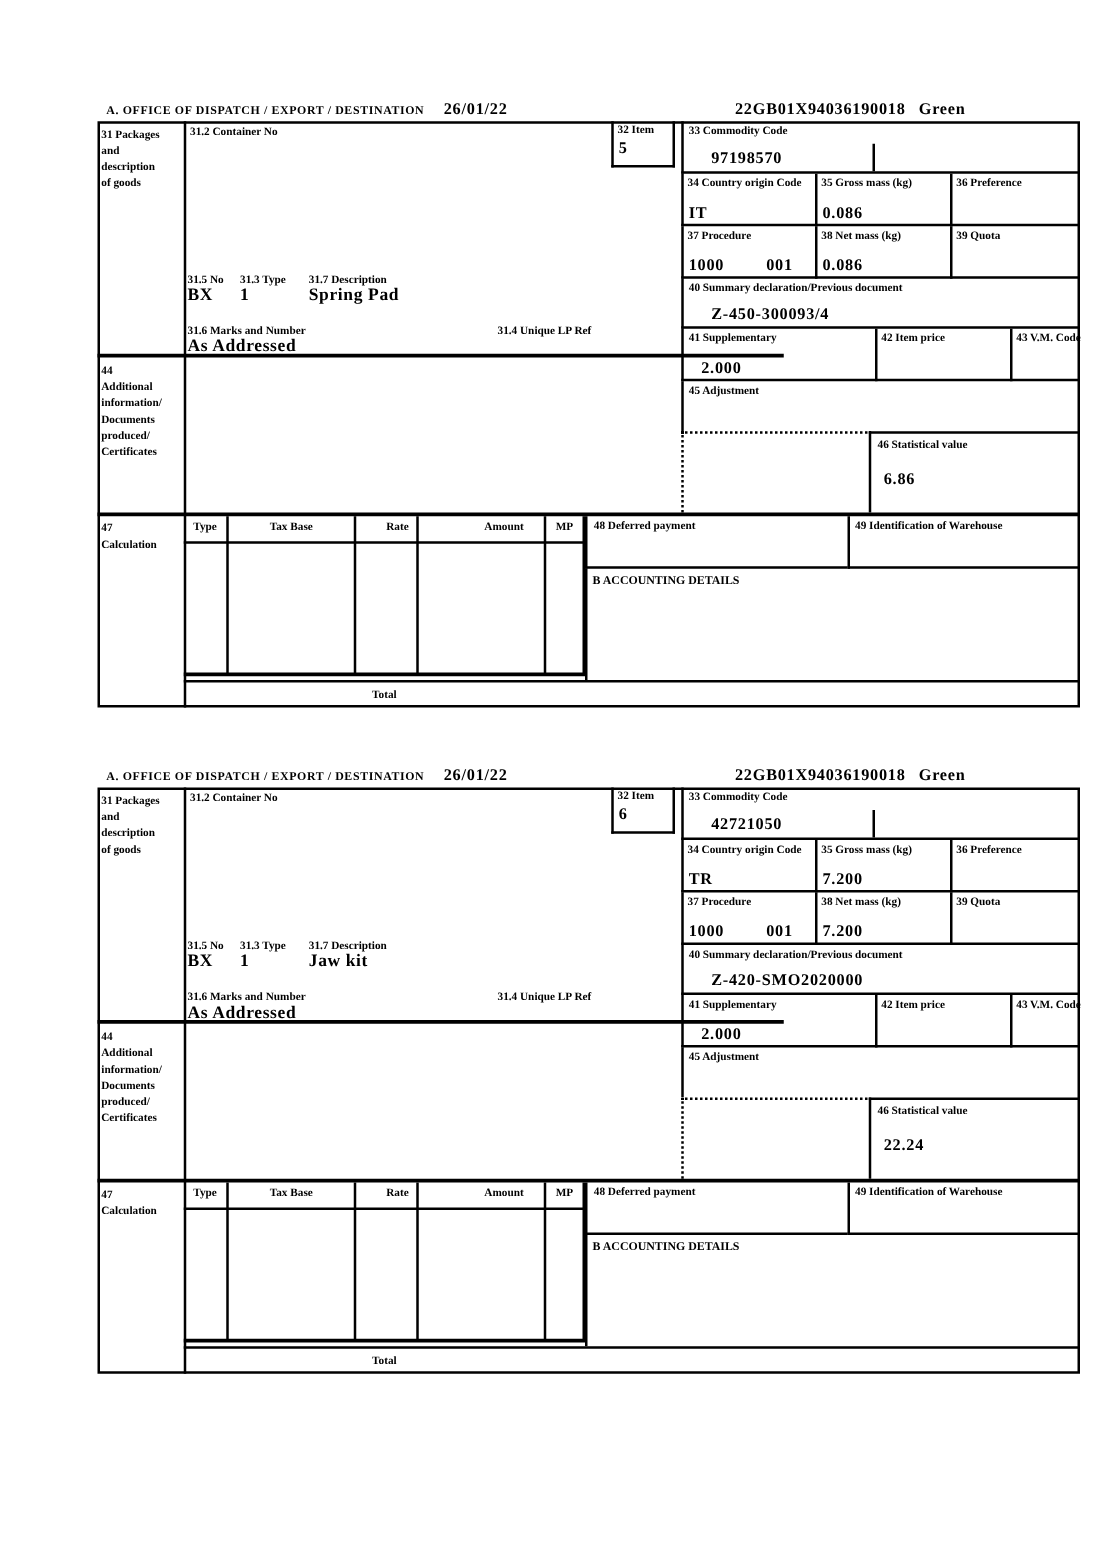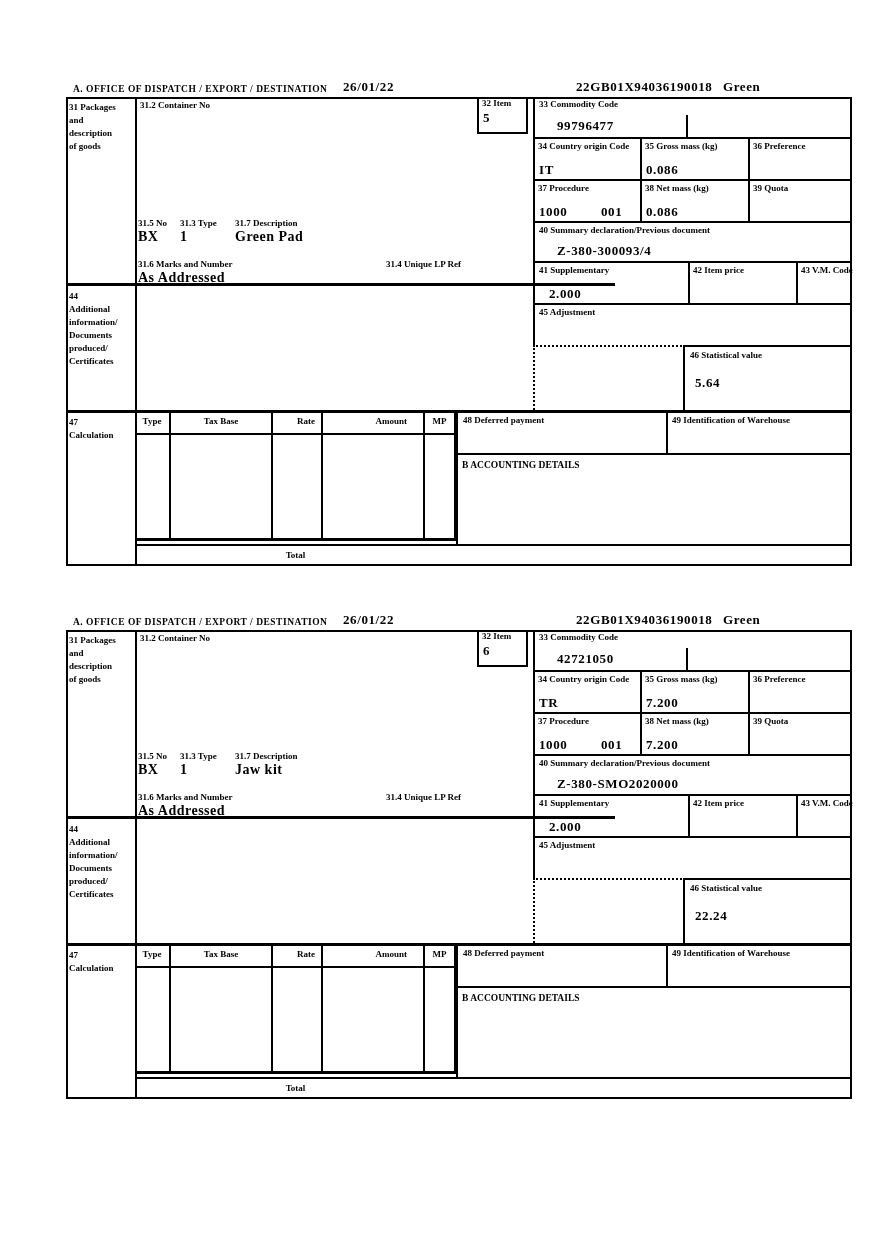--- a/index.html
+++ b/index.html
@@ -1,18 +1,18 @@
 <!DOCTYPE html>
 <html><head>
 <meta charset="utf-8">
 <style>
   html,body{margin:0;padding:0;background:#fff;}
   .sheet{position:relative;width:882px;height:1250px;background:#fff;overflow:hidden;
          font-family:"Liberation Serif","DejaVu Serif",serif;color:#000;font-weight:bold;}
-  .form-wrap{position:absolute;left:66px;width:786px;height:469px;}
+  .form-wrap{position:absolute;left:78px;width:786px;height:469px;}
   .form-wrap div,.form-wrap span{position:absolute;box-sizing:border-box;}
   .outer{left:0;top:0;width:786px;height:469px;border:2px solid #000;}
   .box{border:0 solid #000;}
   .line{background:#000;}
   .lab{font-size:9px;line-height:10px;white-space:nowrap;}
   .prelab{font-size:9px;line-height:13px;white-space:pre-line;}
   .val{font-size:13px;line-height:15px;letter-spacing:0.6px;white-space:nowrap;}
   .val-lg{font-size:14px;line-height:16px;letter-spacing:0.5px;white-space:nowrap;}
   .hdr{left:0;top:-20px;width:786px;height:20px;}
   .hdr-title{font-size:9.5px;letter-spacing:0.5px;bottom:3px;white-space:nowrap;}
@@ -51,33 +51,33 @@
 Certificates</div>
     <div class="prelab" style="left:3px;top:319px;width:64px">47
 Calculation</div>
 
     <span class="lab" style="left:74px;top:3px">31.2 Container No</span>
     <span class="lab" style="left:72px;top:121px">31.5 No</span>
     <span class="lab" style="left:114px;top:121px">31.3 Type</span>
     <span class="lab" style="left:169px;top:121px">31.7 Description</span>
     <span class="val-lg" style="left:72px;top:132px">BX</span>
     <span class="val-lg" style="left:114px;top:132px">1</span>
-    <span class="val-lg" style="left:169px;top:132px">Green Pad</span>
+    <span class="val-lg" style="left:169px;top:132px">Spring Pad</span>
     <span class="lab" style="left:72px;top:162px">31.6 Marks and Number</span>
     <span class="lab" style="left:320px;top:162px">31.4 Unique LP Ref</span>
     <span class="val-lg" style="left:72px;top:173px">As Addressed</span>
 
     <div class="box" style="left:411px;top:0;width:51px;height:37px;border:2px solid #000;border-top:none">
       <span class="lab" style="left:3px;top:1px">32 Item</span>
       <span class="val" style="left:4px;top:13px">5</span>
     </div>
 
     <div class="box" style="left:467px;top:0;width:319px;height:42px;border-left:2px solid #000;border-bottom:2px solid #000">
       <span class="lab" style="left:4px;top:2px">33 Commodity Code</span>
-      <span class="val" style="left:22px;top:21px">99796477</span>
+      <span class="val" style="left:22px;top:21px">97198570</span>
       <div class="line" style="left:151px;top:18px;width:2px;height:22px"></div>
     </div>
 
     <div class="box" style="left:467px;top:42px;width:107px;height:42px;border-left:2px solid #000;border-bottom:2px solid #000">
       <span class="lab" style="left:3px;top:2px">34 Country origin Code</span>
       <span class="val" style="left:4px;top:23px">IT</span>
     </div>
     <div class="box" style="left:574px;top:42px;width:108px;height:42px;border-left:2px solid #000;border-bottom:2px solid #000">
       <span class="lab" style="left:3px;top:2px">35 Gross mass (kg)</span>
       <span class="val" style="left:4px;top:23px">0.086</span>
@@ -94,42 +94,42 @@
     <div class="box" style="left:574px;top:84px;width:108px;height:42px;border-left:2px solid #000;border-bottom:2px solid #000">
       <span class="lab" style="left:3px;top:2px">38 Net mass (kg)</span>
       <span class="val" style="left:4px;top:23px">0.086</span>
     </div>
     <div class="box" style="left:682px;top:84px;width:104px;height:42px;border-left:2px solid #000;border-bottom:2px solid #000">
       <span class="lab" style="left:3px;top:2px">39 Quota</span>
     </div>
 
     <div class="box" style="left:467px;top:126px;width:319px;height:40px;border-left:2px solid #000;border-bottom:2px solid #000">
       <span class="lab" style="left:4px;top:2px">40 Summary declaration/Previous document</span>
-      <span class="val" style="left:22px;top:20px">Z-380-300093/4</span>
+      <span class="val" style="left:22px;top:20px">Z-450-300093/4</span>
     </div>
 
     <div class="box" style="left:467px;top:166px;width:155px;height:42px;border-left:2px solid #000;border-bottom:2px solid #000">
       <span class="lab" style="left:4px;top:2px">41 Supplementary</span>
       <span class="val" style="left:14px;top:23px">2.000</span>
     </div>
     <div class="box" style="left:622px;top:166px;width:108px;height:42px;border-left:2px solid #000;border-bottom:2px solid #000">
       <span class="lab" style="left:3px;top:2px">42 Item price</span>
     </div>
     <div class="box" style="left:730px;top:166px;width:56px;height:42px;border-left:2px solid #000;border-bottom:2px solid #000">
       <span class="lab" style="left:3px;top:2px">43 V.M. Code</span>
     </div>
 
     <div class="box" style="left:467px;top:208px;width:319px;height:40px;border-left:2px solid #000">
       <span class="lab" style="left:4px;top:2px">45 Adjustment</span>
     </div>
     <div class="dotted-h" style="left:467px;top:248px;width:152px"></div>
     <div class="dotted-v" style="left:467px;top:248px;height:65px"></div>
     <div class="box" style="left:617px;top:248px;width:169px;height:65px;border-left:2px solid #000;border-top:2px solid #000">
       <span class="lab" style="left:5px;top:3px">46 Statistical value</span>
-      <span class="val" style="left:10px;top:28px">5.64</span>
+      <span class="val" style="left:10px;top:28px">6.86</span>
     </div>
 
     <div class="box" style="left:69px;top:316px;width:36px;height:127px;border-right:2px solid #000">
       <span class="th" style="text-align:center">Type</span>
     </div>
     <div class="box" style="left:105px;top:316px;width:102px;height:127px;border-right:2px solid #000">
       <span class="th" style="text-align:center">Tax Base</span>
     </div>
     <div class="box" style="left:207px;top:316px;width:50px;height:127px;border-right:2px solid #000">
       <span class="th" style="text-align:right;padding-right:6px">Rate</span>
@@ -227,21 +227,21 @@
     <div class="box" style="left:574px;top:84px;width:108px;height:42px;border-left:2px solid #000;border-bottom:2px solid #000">
       <span class="lab" style="left:3px;top:2px">38 Net mass (kg)</span>
       <span class="val" style="left:4px;top:23px">7.200</span>
     </div>
     <div class="box" style="left:682px;top:84px;width:104px;height:42px;border-left:2px solid #000;border-bottom:2px solid #000">
       <span class="lab" style="left:3px;top:2px">39 Quota</span>
     </div>
 
     <div class="box" style="left:467px;top:126px;width:319px;height:40px;border-left:2px solid #000;border-bottom:2px solid #000">
       <span class="lab" style="left:4px;top:2px">40 Summary declaration/Previous document</span>
-      <span class="val" style="left:22px;top:20px">Z-380-SMO2020000</span>
+      <span class="val" style="left:22px;top:20px">Z-420-SMO2020000</span>
     </div>
 
     <div class="box" style="left:467px;top:166px;width:155px;height:42px;border-left:2px solid #000;border-bottom:2px solid #000">
       <span class="lab" style="left:4px;top:2px">41 Supplementary</span>
       <span class="val" style="left:14px;top:23px">2.000</span>
     </div>
     <div class="box" style="left:622px;top:166px;width:108px;height:42px;border-left:2px solid #000;border-bottom:2px solid #000">
       <span class="lab" style="left:3px;top:2px">42 Item price</span>
     </div>
     <div class="box" style="left:730px;top:166px;width:56px;height:42px;border-left:2px solid #000;border-bottom:2px solid #000">

